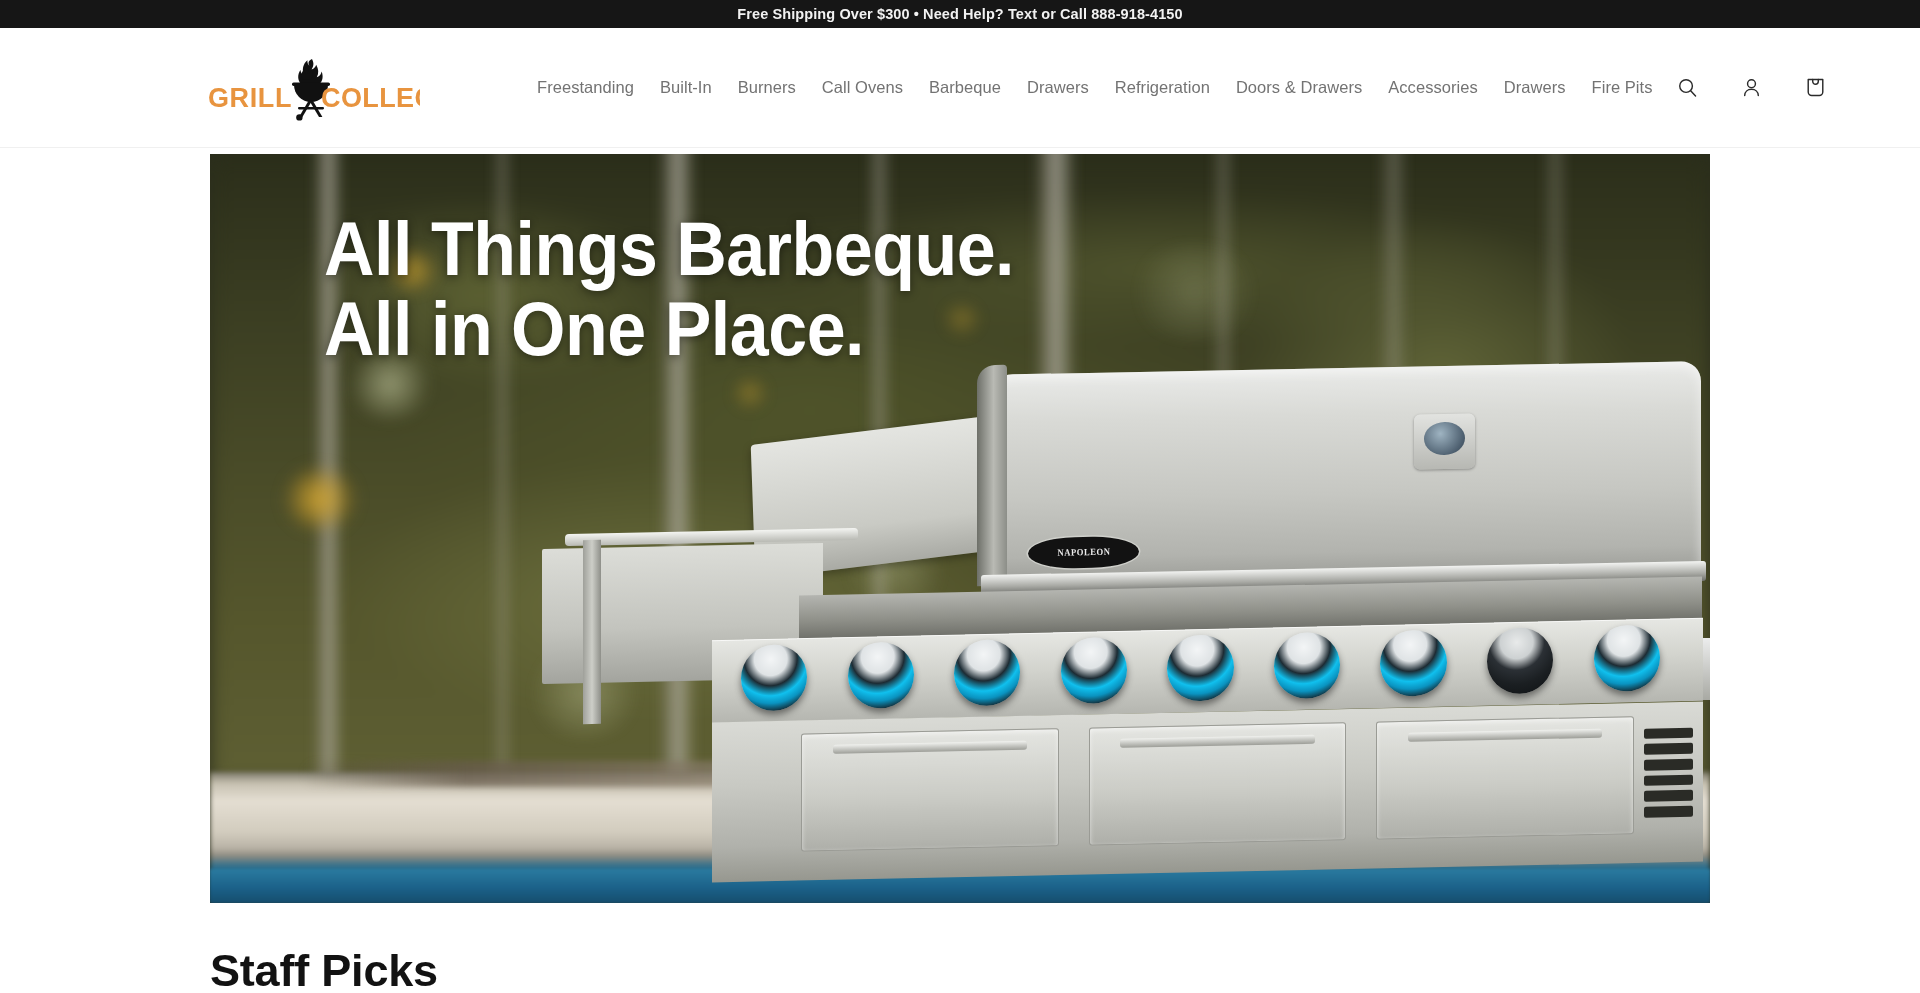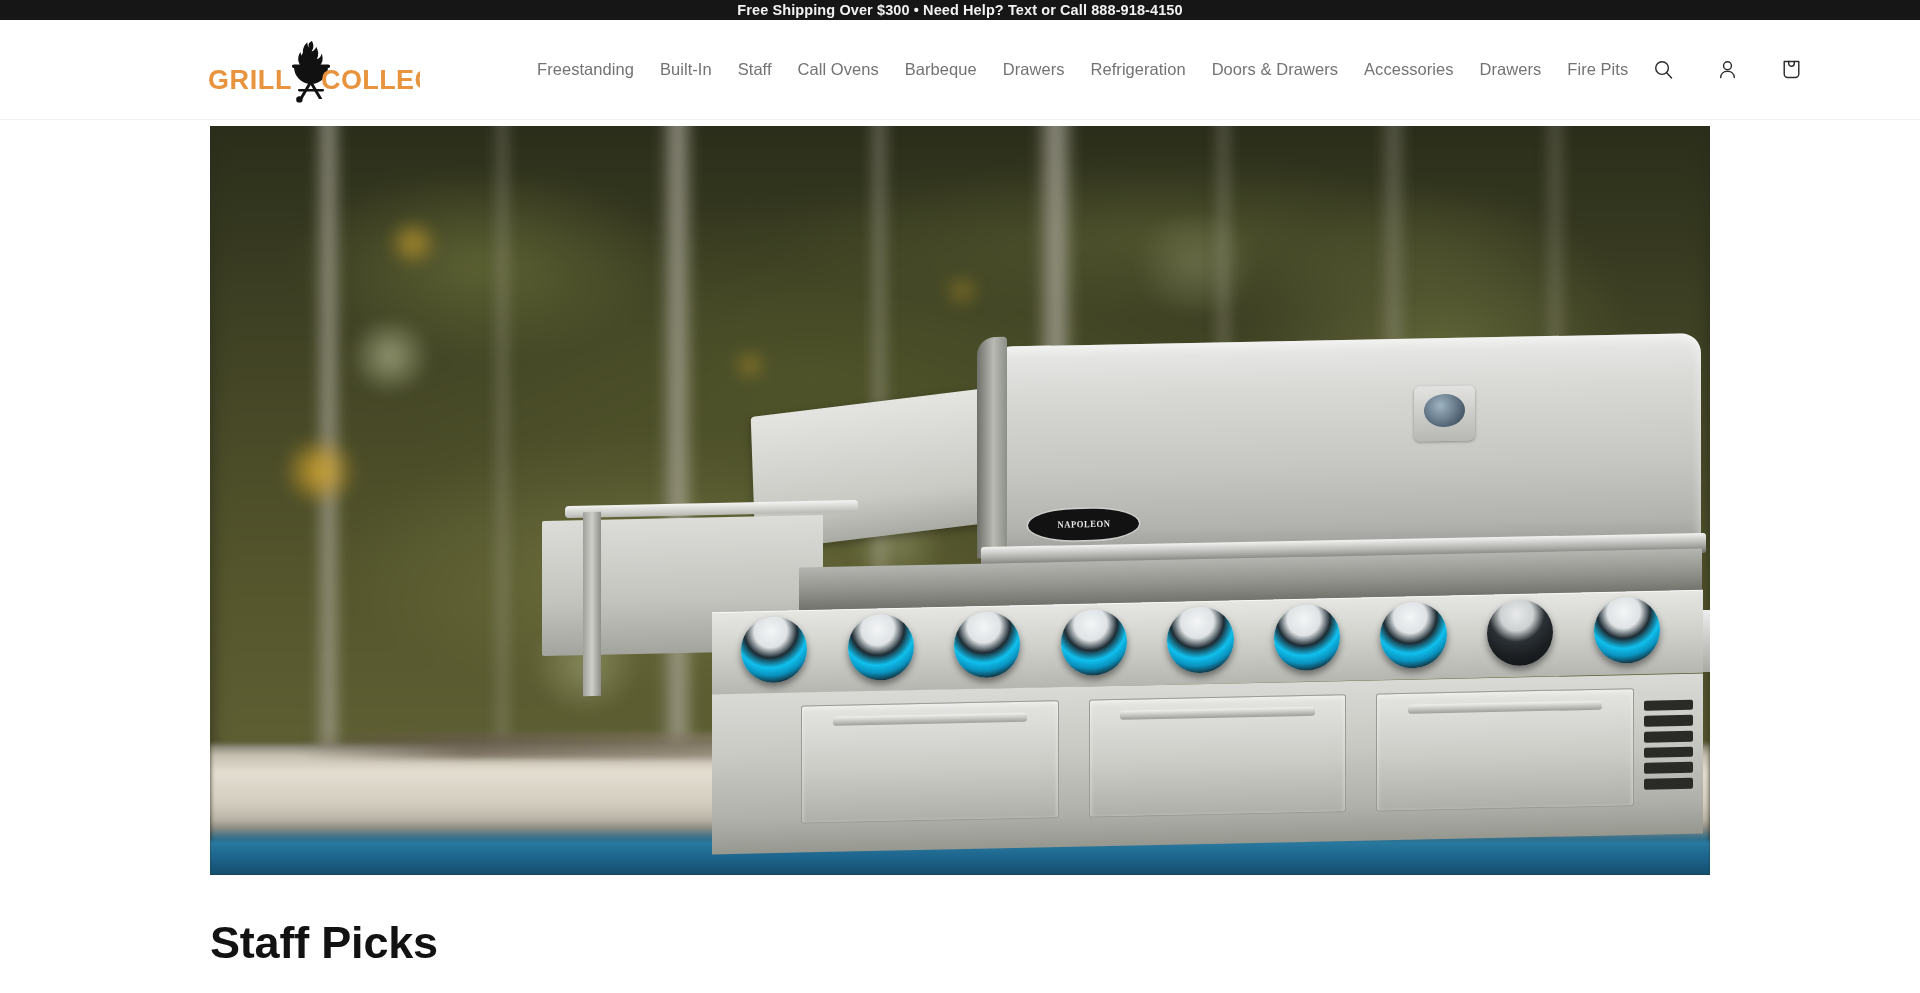--- a/index.html
+++ b/index.html
@@ -5,38 +5,38 @@
   * { box-sizing: border-box; margin: 0; padding: 0; }
   html, body {
     width: 1920px; height: 993px;
     background: #ffffff;
     font-family: "Liberation Sans", sans-serif;
     overflow: hidden;
   }
 
   
   .announcement-bar {
-    height: 20px;
+    height: 28px;
     background: #161616;
     display: flex;
     align-items: center;
     justify-content: center;
   }
   .announcement-text {
     color: #f2f2f2;
     font-size: 14.5px;
     font-weight: 600;
     letter-spacing: .1px;
     white-space: nowrap;
   }
 
   
   .site-header {
     position: relative;
-    height: 100px;
+    height: 120px;
     background: #ffffff;
     display: flex;
     align-items: center;
     padding: 0 40px 0 0;
     border-bottom: 1px solid #f0f0f0;
   }
 
   .logo-link {
     width: 212px;
     height: 66px;
@@ -339,21 +339,21 @@
 
       <text x="0" y="52" font-family="Liberation Sans, sans-serif" font-size="27" font-weight="700" fill="#E8943F" letter-spacing="0.6">GRILL</text>
 
       <text x="113" y="52" font-family="Liberation Sans, sans-serif" font-size="27" font-weight="700" fill="#E8943F" letter-spacing="0.4">COLLECTION</text>
     </svg>
   </a>
 
   <nav class="main-nav">
     <a class="nav-item" href="#">Freestanding</a>
     <a class="nav-item" href="#">Built-In</a>
-    <a class="nav-item" href="#">Staff</a>
+    <a class="nav-item" href="#">Burners</a>
     <a class="nav-item" href="#">Call Ovens</a>
     <a class="nav-item" href="#">Barbeque</a>
     <a class="nav-item" href="#">Drawers</a>
     <a class="nav-item" href="#">Refrigeration</a>
     <a class="nav-item" href="#">Doors &amp; Drawers</a>
     <a class="nav-item" href="#">Accessories</a>
     <a class="nav-item" href="#">Drawers</a>
     <a class="nav-item" href="#">Fire Pits</a>
   </nav>
 
@@ -461,20 +461,26 @@
               <i></i>
               <i></i>
               <i></i>
               <i></i>
               <i></i>
           </div>
         </div>
       </div>
     </div>
 
+    <div class="hero-content">
+      <h1 class="hero-heading">
+        <span class="line">All Things Barbeque.</span>
+        <span class="line">All in One Place.</span>
+      </h1>
+    </div>
 
   </div>
 </section>
 
 <section class="picks-section">
   <div class="picks-inner">
     <h2 class="picks-title">Staff Picks</h2>
   </div>
 </section>
 

